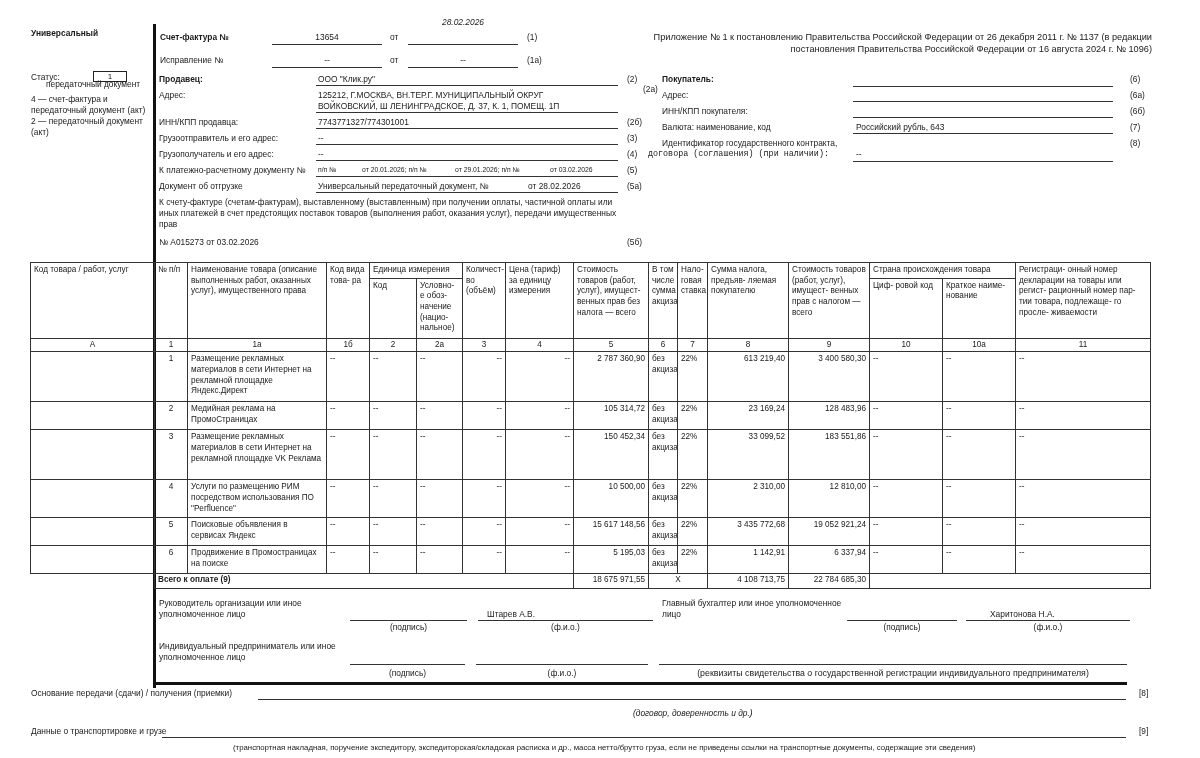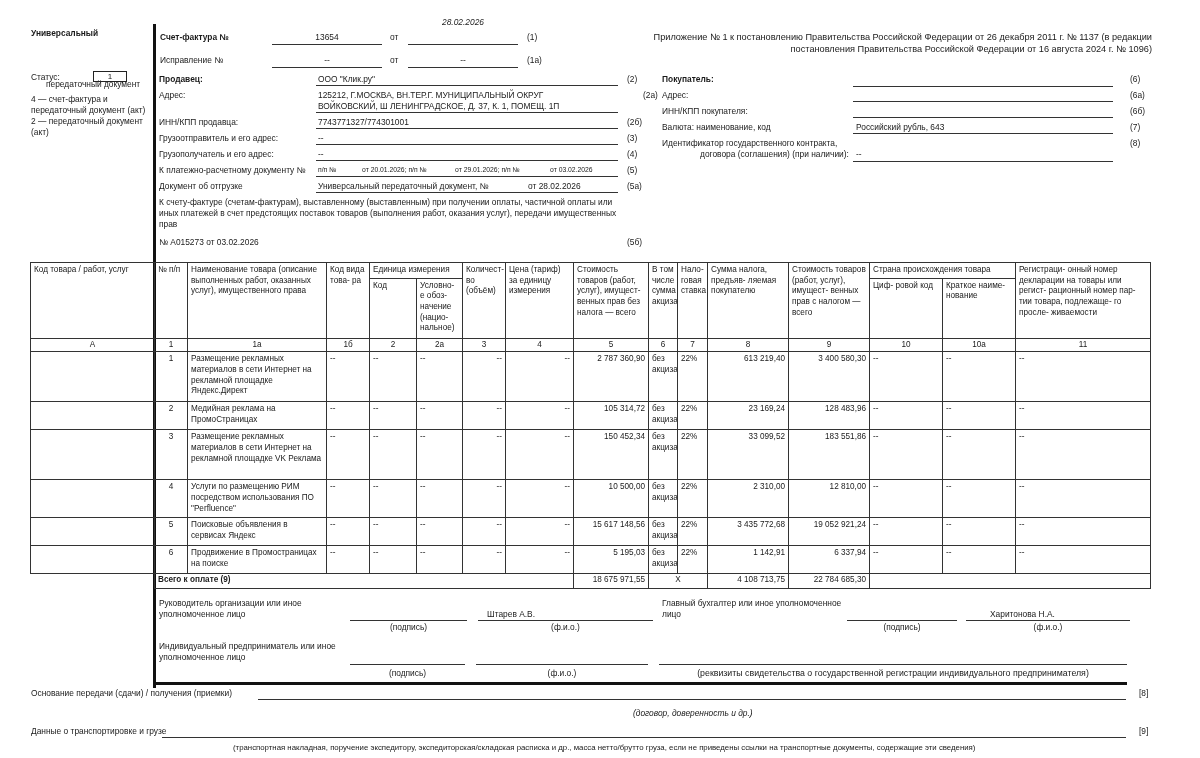--- a/index.html
+++ b/index.html
@@ -54,21 +54,21 @@
 
 <div class="t b" style="left:159px;top:74px;">Продавец:</div>
 <div class="t" style="left:318px;top:74px;">ООО "Клик.ру"</div>
 <div class="uline" style="left:316px;top:85px;width:302px;"></div>
 <div class="t" style="left:627px;top:74px;">(2)</div>
 
 <div class="t" style="left:159px;top:90px;">Адрес:</div>
 <div class="t" style="left:318px;top:90px;">125212, Г.МОСКВА, ВН.ТЕР.Г. МУНИЦИПАЛЬНЫЙ ОКРУГ</div>
 <div class="t" style="left:318px;top:101px;">ВОЙКОВСКИЙ, Ш ЛЕНИНГРАДСКОЕ, Д. 37, К. 1, ПОМЕЩ. 1П</div>
 <div class="uline" style="left:316px;top:112px;width:302px;"></div>
-<div class="t" style="left:627px;top:90px;padding-left:16px;">(2а)</div>
+<div class="t" style="left:627px;top:84px;padding-left:16px;">(2а)</div>
 
 <div class="t" style="left:159px;top:117px;">ИНН/КПП продавца:</div>
 <div class="t" style="left:318px;top:117px;">7743771327/774301001</div>
 <div class="uline" style="left:316px;top:128px;width:302px;"></div>
 <div class="t" style="left:627px;top:117px;">(2б)</div>
 
 <div class="t" style="left:159px;top:133px;">Грузоотправитель и его адрес:</div>
 <div class="t" style="left:318px;top:133px;">--</div>
 <div class="uline" style="left:316px;top:144px;width:302px;"></div>
 <div class="t" style="left:627px;top:133px;">(3)</div>
@@ -110,21 +110,21 @@
 <div class="t" style="left:856px;top:106px;"></div>
 <div class="uline" style="left:853px;top:117px;width:260px;"></div>
 <div class="t" style="left:1130px;top:106px;">(6б)</div>
 
 <div class="t" style="left:662px;top:122px;">Валюта: наименование, код</div>
 <div class="t" style="left:856px;top:122px;">Российский рубль, 643</div>
 <div class="uline" style="left:853px;top:133px;width:260px;"></div>
 <div class="t" style="left:1130px;top:122px;">(7)</div>
 
 <div class="t" style="left:662px;top:138px;">Идентификатор государственного контракта,</div>
-<div class="t" style="left:700px;top:149px;">договора (соглашения) (при наличии):</div>
+<div class="t" style="left:648px;top:149px;font-family:Liberation Mono, monospace;">договора (соглашения) (при наличии):</div>
 <div class="t" style="left:856px;top:149px;">--</div>
 <div class="uline" style="left:853px;top:161px;width:260px;"></div>
 <div class="t" style="left:1130px;top:138px;">(8)</div>
 
 <table class="grid" style="left:30px;top:262px;width:1120px;">
   <colgroup>
     <col style="width:124px">
     <col style="width:33px">
     <col style="width:139px">
     <col style="width:43px">

